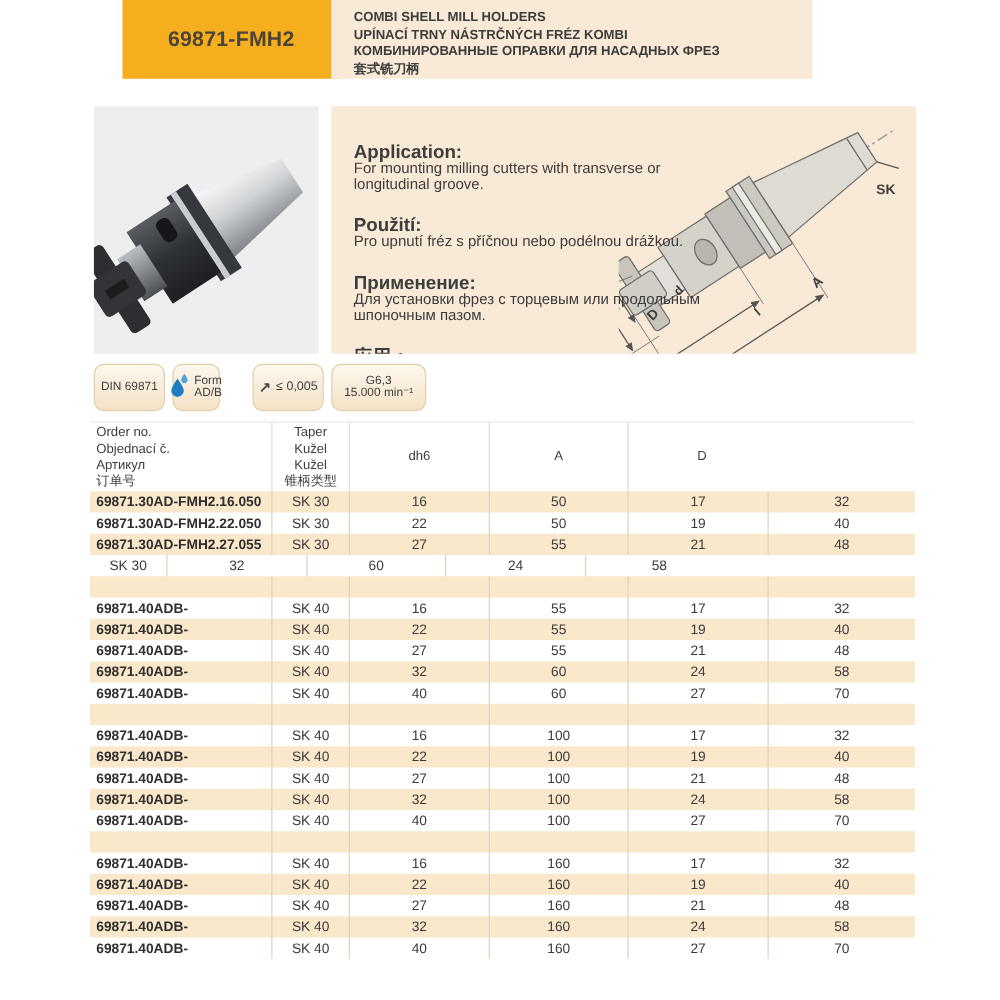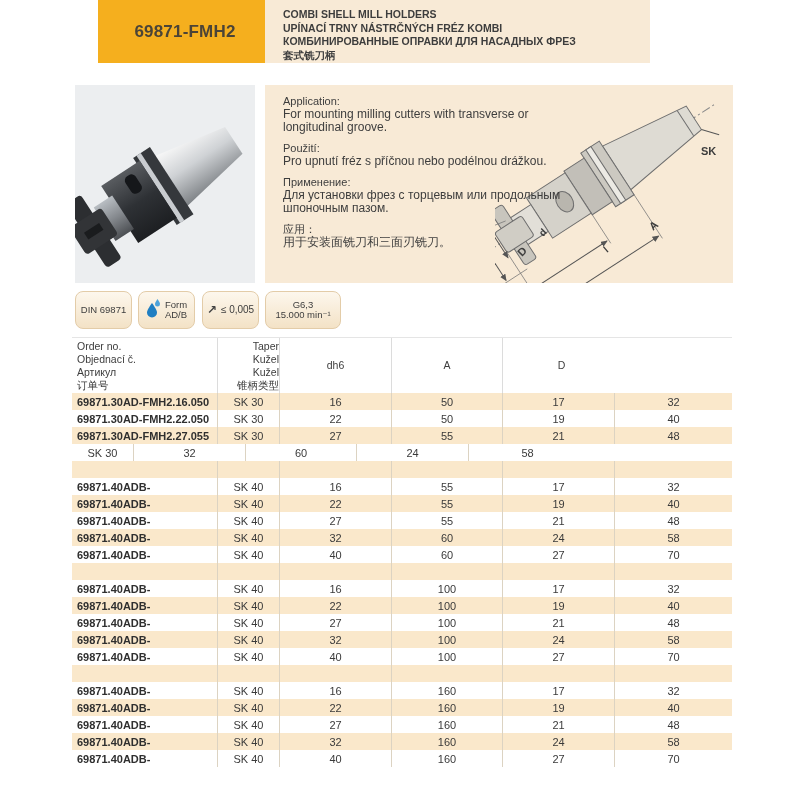--- a/index.html
+++ b/index.html
@@ -20,21 +20,21 @@
     left:265px;top:0;width:385px;height:63px;background:#F8EAD6;
     box-sizing:border-box;padding:8px 0 0 18px;
   }
   .title-panel .tl{font-size:10.5px;font-weight:bold;line-height:13.5px;color:#3d3d3d;}
 
   
   .photo-panel{left:75px;top:85px;width:180px;height:198px;background:#ECEEF0;overflow:hidden;}
   .info-panel{left:265px;top:85px;width:468px;height:198px;background:#F8EAD6;overflow:hidden;}
   .app-text{position:absolute;left:18px;top:10px;width:300px;z-index:2;}
   .app-sec{margin-bottom:8px;}
-  .app-sec .lbl{font-size:11px;font-weight:normal;line-height:13px;}
+  .app-sec .lbl{font-size:15px;font-weight:bold;line-height:13px;margin-top:20px;}
   .app-sec .txt{font-size:12px;line-height:13px;}
   .draw-wrap{position:absolute;right:0;top:0;width:238px;height:198px;z-index:1;}
 
   
   .spec-badge{
     top:291px;height:38px;box-sizing:border-box;border:1px solid #E3CCA8;border-radius:8px;
     background:linear-gradient(#FDF7ED,#F3E2C6);
     display:flex;align-items:center;justify-content:center;gap:4px;
     font-size:9.5px;line-height:10.5px;color:#3d3d3d;text-align:center;
   }
@@ -42,21 +42,21 @@
   .spec-badge .two.left{text-align:left;}
   .arrow-glyph{font-size:12px;font-weight:bold;color:#444;}
 
   
   .spec-table{left:72px;top:337px;width:660px;height:463px;overflow:hidden;}
   .t-head{display:flex;height:56px;box-sizing:border-box;border-top:1px solid #E5E5E5;}
   .h{box-sizing:border-box;border-right:1px solid #DCDCDC;font-size:10.5px;line-height:13px;padding-top:2px;}
   .h:last-child{border-right:none;}
   .h.center1{display:flex;align-items:center;justify-content:center;padding-top:0;}
   .hc{text-align:center;}
-  .c0w{width:146px;} .c1w{width:62px;text-align:right;} .c2w{width:112px;} .c3w{width:111px;} .c4w{width:112px;} .c5w{width:117px;}
+  .c0w{width:146px;} .c1w{width:62px;} .c2w{width:112px;} .c3w{width:111px;} .c4w{width:112px;} .c5w{width:117px;}
   .t-row,.t-sep{display:flex;height:17px;}
   .t-row{font-size:11px;line-height:18.5px;color:#3a3a3a;}
   .c{box-sizing:border-box;border-right:1px solid #DCD3C2;text-align:center;overflow:hidden;}
   .c:last-child{border-right:none;}
   .c.order{font-weight:bold;text-align:left;padding-left:5px;color:#2f2f2f;}
   .shade{background:#FAE8CB;}
   .t-sep .c{height:100%;}
   .pad-left{padding-left:5px;text-align:left;}
 </style>
 </head>
@@ -168,21 +168,21 @@
       <text x="158" y="146" transform="rotate(-40 158 146)" font-size="11" font-weight="bold" fill="#3d3d3d">A</text>
       <text x="206" y="70" font-size="11" font-weight="bold" fill="#3d3d3d">SK</text>
     </svg>
   </div>
 </div>
 
 <div class="abs spec-badge" style="left:75px;width:57px;">
   <span>DIN 69871</span>
 </div>
 
-<div class="abs spec-badge" style="left:138px;width:57px;">
+<div class="abs spec-badge" style="left:138px;width:38px;">
   <span>
     <svg width="15" height="19" viewBox="0 0 15 19">
       <path d="M6 4 C6 4 1 10.5 1 13.5 a5 5 0 0 0 10 0 C11 10.5 6 4 6 4 Z" fill="#1F7EC2"></path>
       <path d="M11.5 0 C11.5 0 9 3.4 9 4.9 a2.5 2.5 0 0 0 5 0 C14 3.4 11.5 0 11.5 0 Z" fill="#4DA3DB"></path>
     </svg>
   </span>
   <span class="two left">
     <div>Form</div>
     <div>AD/B</div>
   </span>

